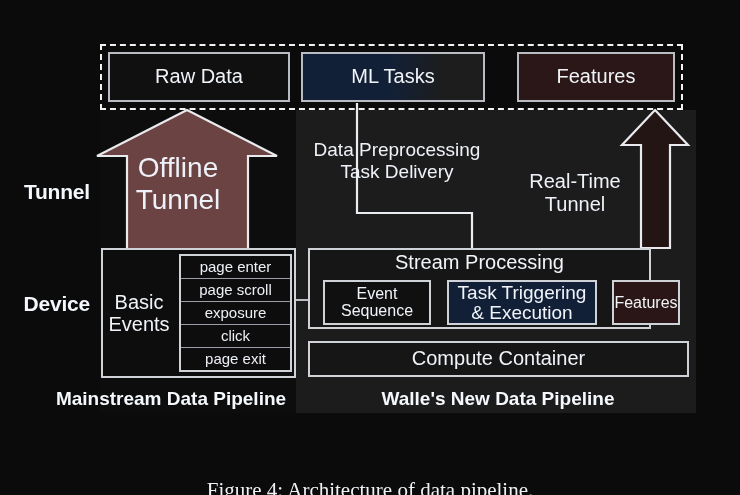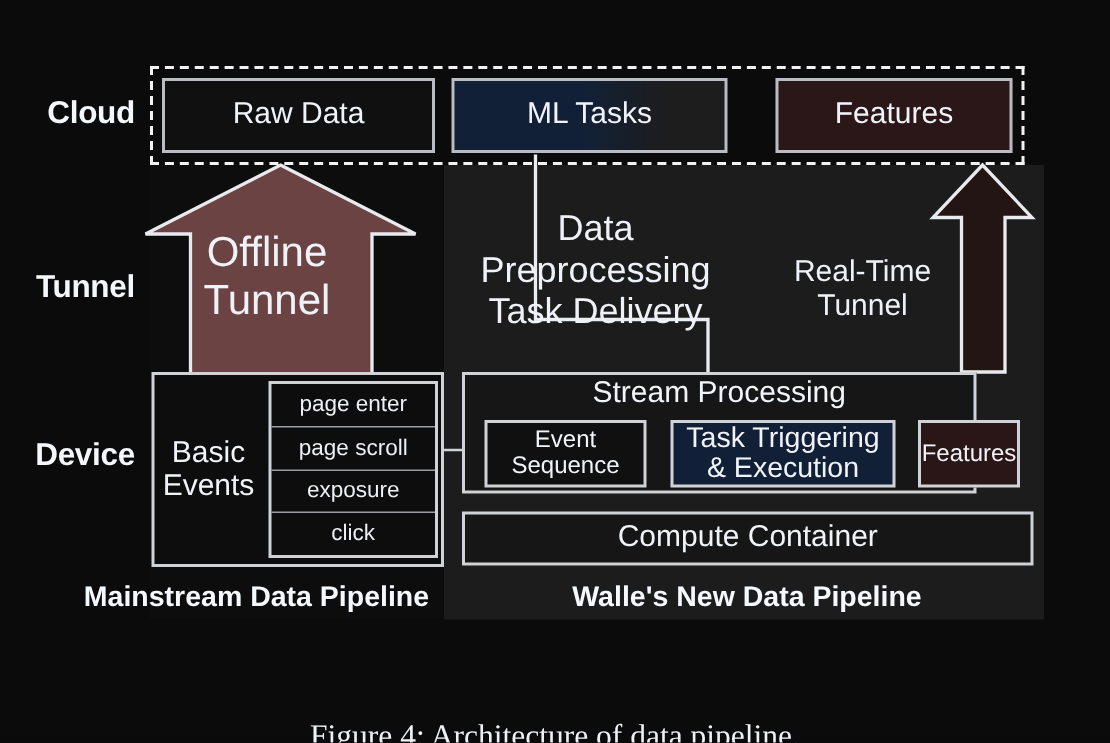--- a/index.html
+++ b/index.html
@@ -187,21 +187,21 @@
     text-align: center;
     white-space: pre-line;
   }
   .txt-offline {
     left: 130px; top: 152px; width: 96px;
     font-size: 28px;
   }
   .txt-prepro {
     left: 302px; top: 139px; width: 190px;
     text-align: center;
-    font-size: 24px;
+    font-size: 19px;
   }
   .txt-realtime {
     left: 512px; top: 170px; width: 126px;
     font-size: 20px;
   }
   
   .caption {
     position: absolute;
     left: 0; top: 452px; width: 740px;
     text-align: center;
@@ -242,39 +242,39 @@
     <path d="M 588,300 L 602,300" fill="none" stroke="#cfd2d6" stroke-width="1.8"></path>
     <polygon points="610,300 600,295.5 600,304.5" fill="#cfd2d6"></polygon>
   </svg>
 
   <div class="cloud-dashed"></div>
 
   <div class="box box-raw">Raw Data</div>
   <div class="box box-ml">ML Tasks</div>
   <div class="box box-feat-cloud">Features</div>
 
-  <div class="row-label lbl-cloud">Cloud</div>
   <div class="row-label lbl-tunnel">Tunnel</div>
   <div class="row-label lbl-device">Device</div>
 
   <div class="tunnel-text txt-offline">Offline
 Tunnel</div>
   <div class="tunnel-text txt-prepro">Data Preprocessing
 Task Delivery</div>
   <div class="tunnel-text txt-realtime">Real-Time
 Tunnel</div>
 
   <div class="box box-basic-outer">
     <div class="basic-label">Basic
 Events</div>
     <div class="events-list">
       <div class="ev">page enter</div>
       <div class="ev">page scroll</div>
       <div class="ev">exposure</div>
       <div class="ev">click</div>
+      <div class="ev">page exit</div>
     </div>
   </div>
 
   <div class="box box-stream">
     <div class="stream-title">Stream Processing</div>
     <div class="box-evseq">Event
 Sequence</div>
     <div class="box-task">Task Triggering
 &amp; Execution</div>
     <div class="box-feat-dev">Features</div>

